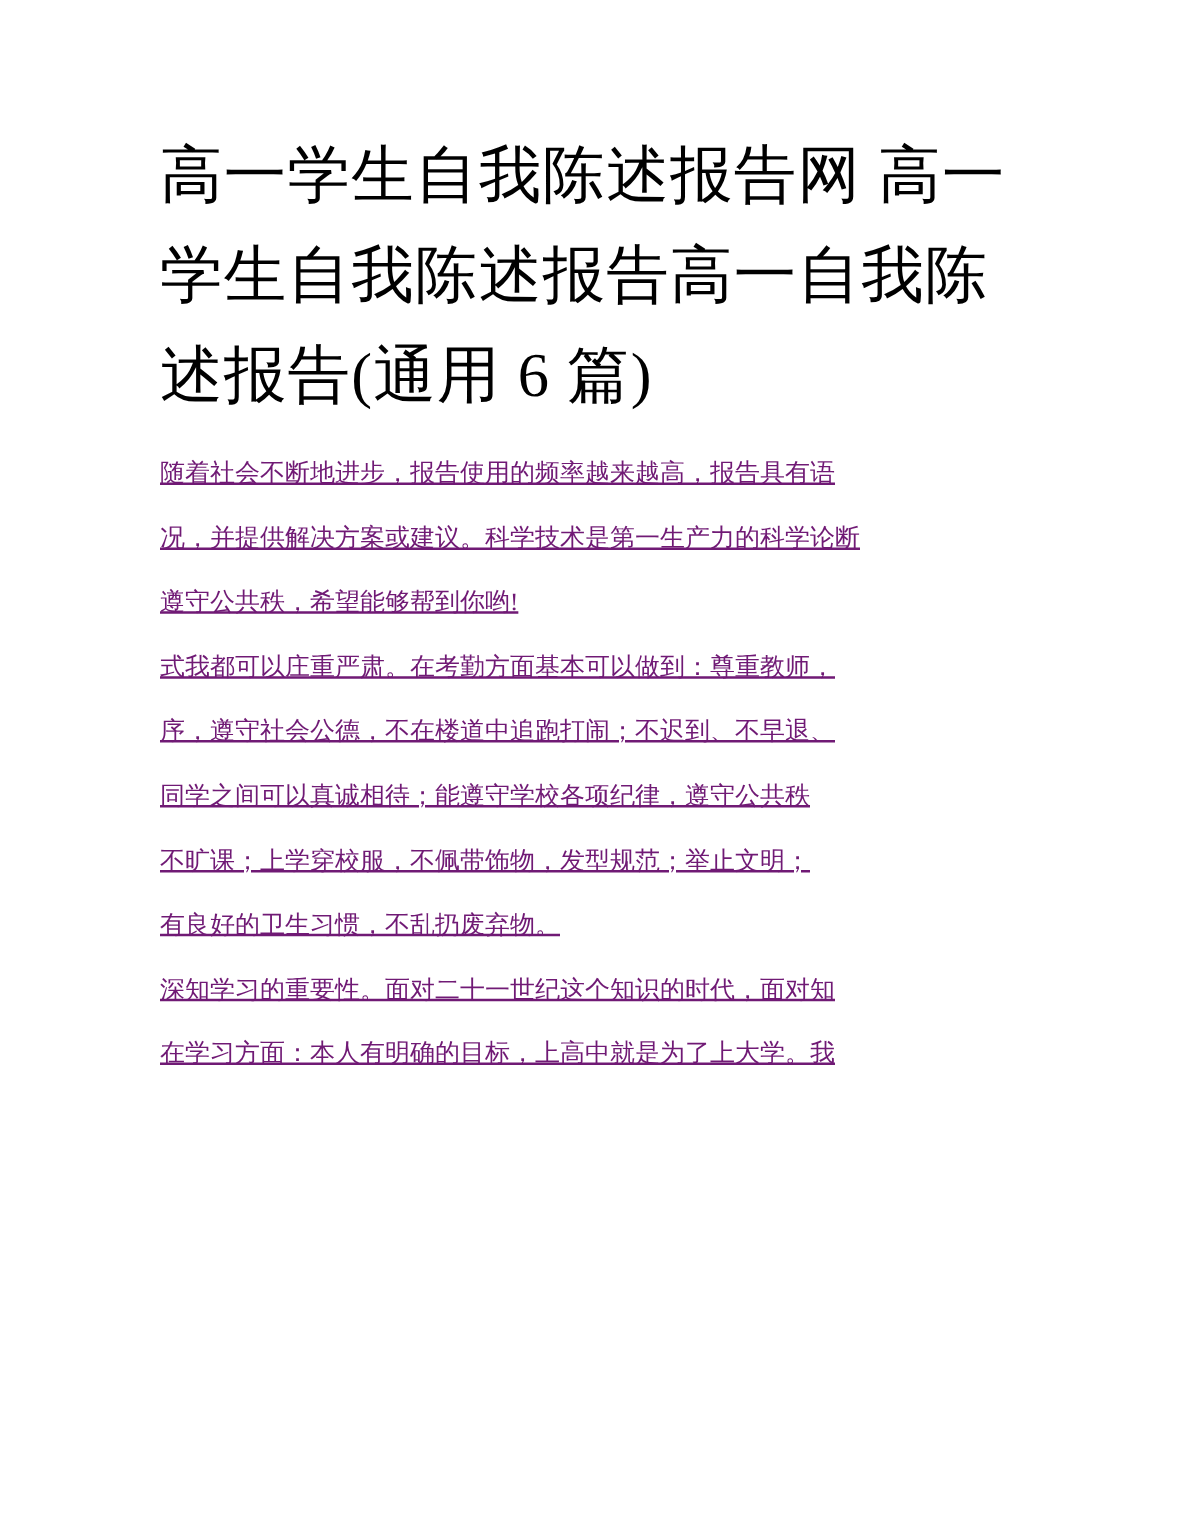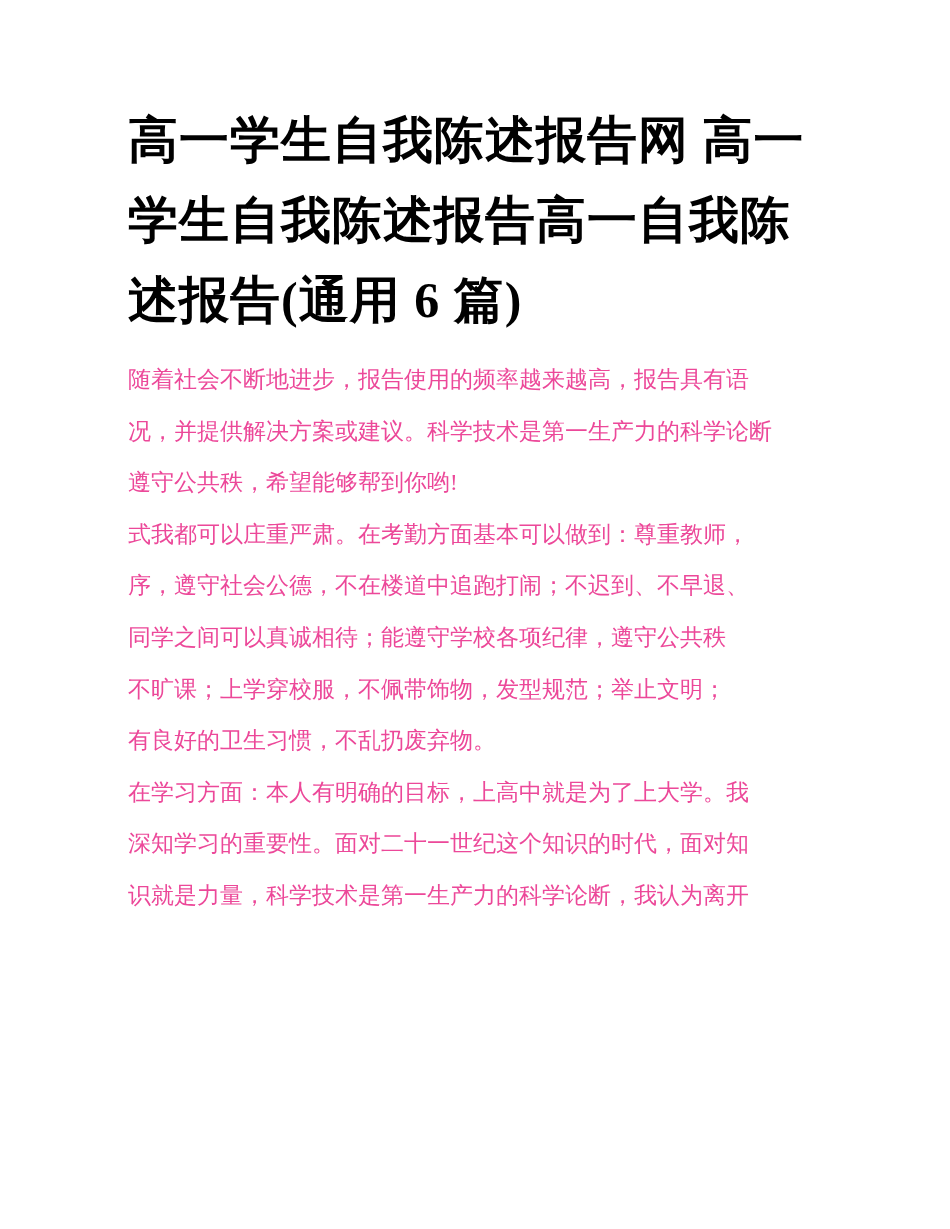--- a/index.html
+++ b/index.html
@@ -16,33 +16,34 @@
     font-family: "Liberation Serif", "DejaVu Serif", serif;
   }
   .content {
     position: absolute;
     left: 128px;
     top: 100px;
     width: 716px;
   }
   .doc-title {
     color: #000000;
-    font-weight: bold;
+    font-weight: normal;
     font-size: 50px;
     line-height: 80px;
     letter-spacing: 1px;
   }
   .title-line {
     white-space: nowrap;
   }
   .doc-body {
     margin-top: 14px;
-    color: #ec4899;
-    font-size: 23px;
+    color: #701a75;
+    font-size: 20px;
     line-height: 51.6px;
+    text-decoration: underline;
   }
   .para {
     margin: 0;
   }
   .body-line {
     white-space: nowrap;
   }
 </style>
 </head>
 <body>
@@ -63,20 +64,19 @@
         <div class="body-line">遵守公共秩，希望能够帮到你哟!</div>
       </div>
       <div class="para">
         <div class="body-line">式我都可以庄重严肃。在考勤方面基本可以做到：尊重教师，</div>
         <div class="body-line">序，遵守社会公德，不在楼道中追跑打闹；不迟到、不早退、</div>
         <div class="body-line">同学之间可以真诚相待；能遵守学校各项纪律，遵守公共秩</div>
         <div class="body-line">不旷课；上学穿校服，不佩带饰物，发型规范；举止文明；</div>
         <div class="body-line">有良好的卫生习惯，不乱扔废弃物。</div>
       </div>
       <div class="para">
+        <div class="body-line">深知学习的重要性。面对二十一世纪这个知识的时代，面对知</div>
         <div class="body-line">在学习方面：本人有明确的目标，上高中就是为了上大学。我</div>
-        <div class="body-line">深知学习的重要性。面对二十一世纪这个知识的时代，面对知</div>
-        <div class="body-line">识就是力量，科学技术是第一生产力的科学论断，我认为离开</div>
       </div>
     </div>
 
   </div>
 </div>
 
 </body></html>

